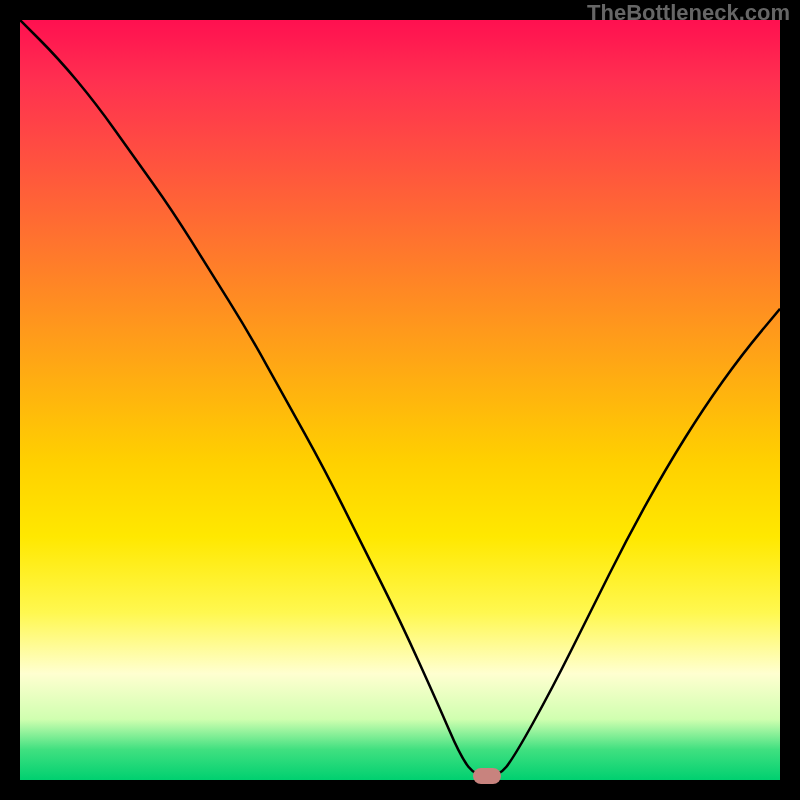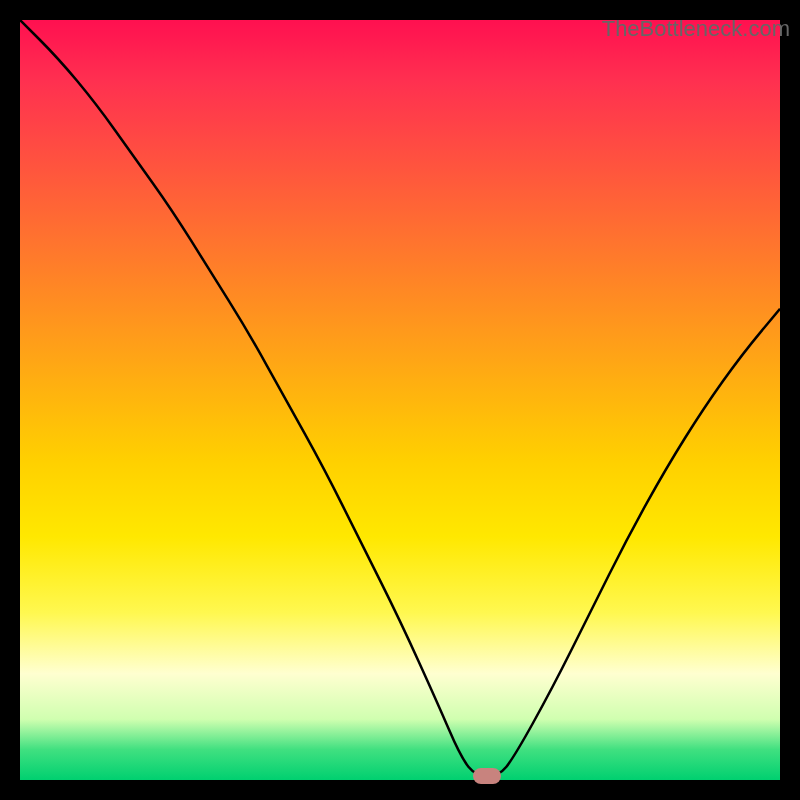--- a/index.html
+++ b/index.html
@@ -9,25 +9,25 @@
     }
     body {
       width: 800px;
       height: 800px;
       background: #000;
       position: relative;
       font-family: Arial, sans-serif;
     }
     .watermark {
       position: absolute;
-      top: 16px;
+      top: 0;
       right: 10px;
       color: #666;
       font-size: 22px;
-      font-weight: 400;
+      font-weight: 700;
       z-index: 10;
     }
     .chart-area {
       position: absolute;
       left: 20px;
       top: 20px;
       width: 760px;
       height: 760px;
       background: linear-gradient(to bottom,
         #ff1050 0%,

